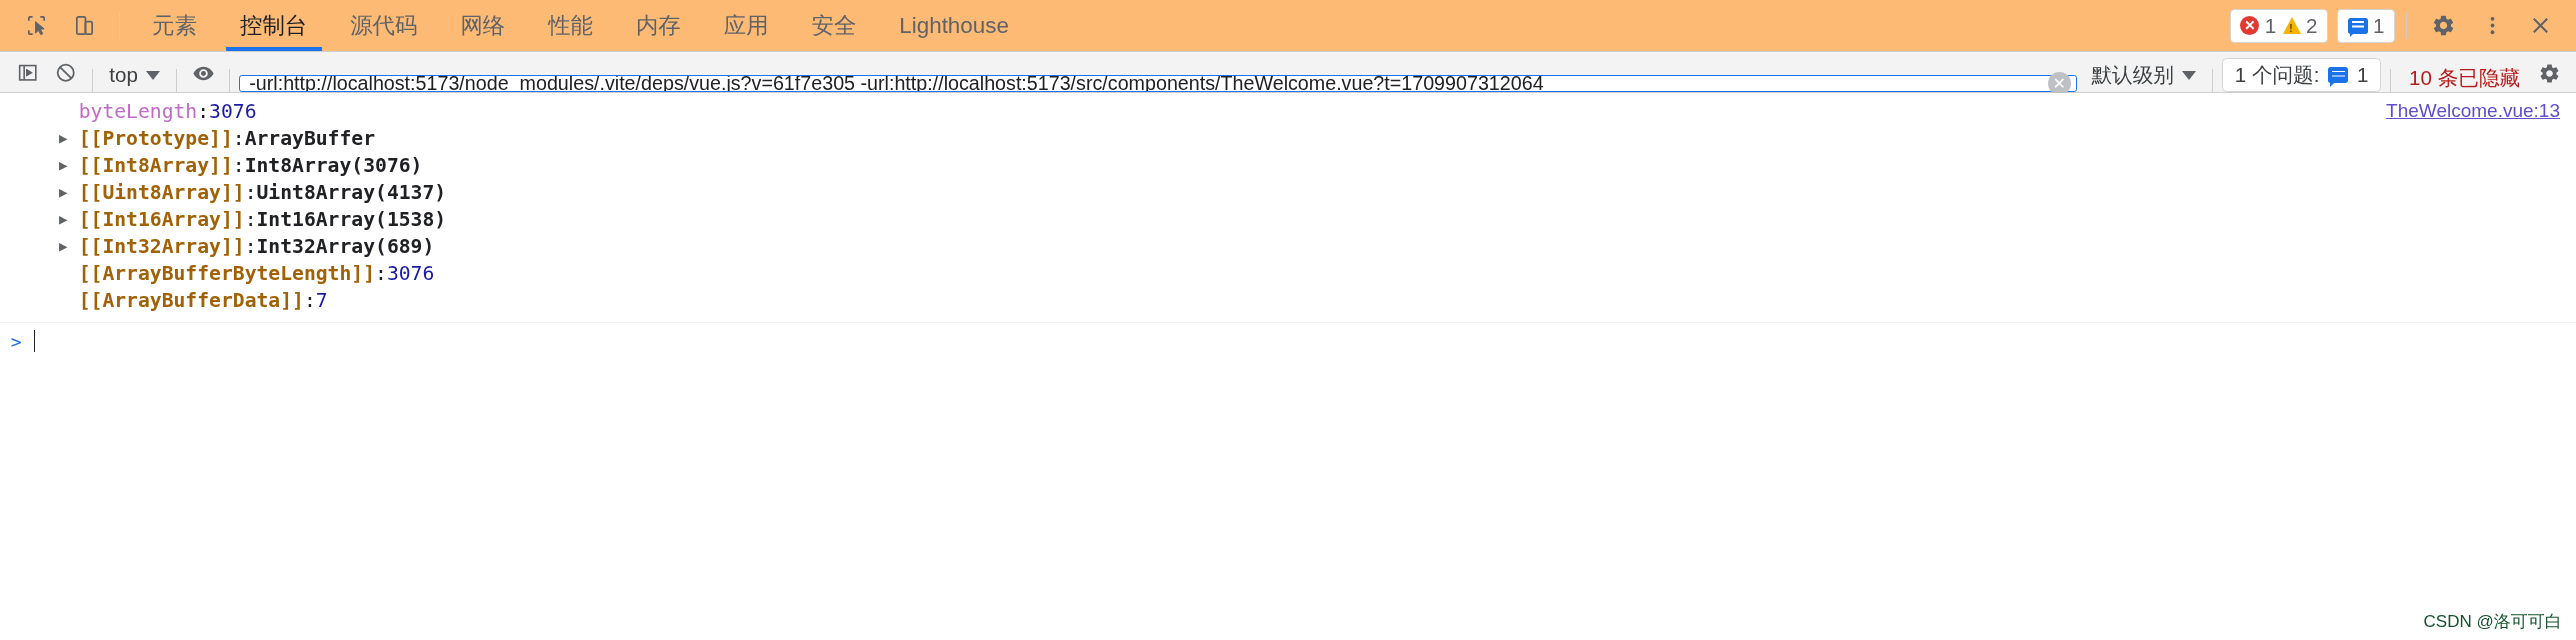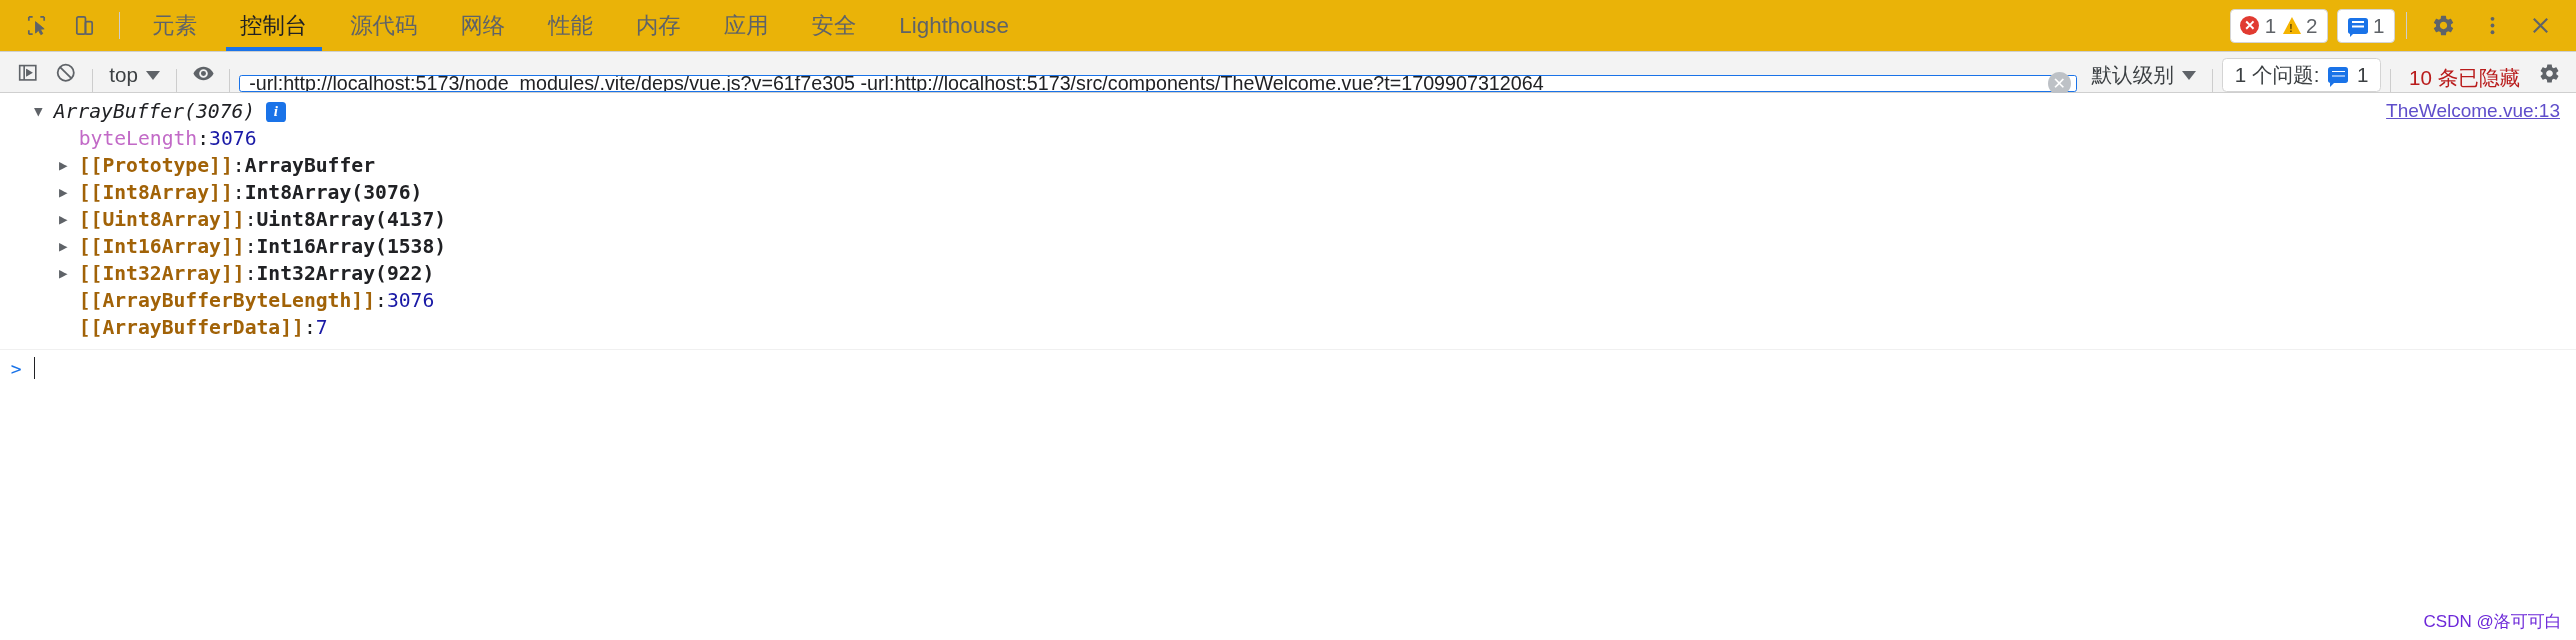--- a/index.html
+++ b/index.html
@@ -6,21 +6,21 @@
   html, body {
     width: 2576px; height: 640px;
     background: #ffffff;
     font-family: "Liberation Sans", sans-serif;
     overflow: hidden;
   }
 
   
   .tabbar {
     height: 52px;
-    background: #eab308;
+    background: #fdba74;
     border-bottom: 0.9px solid #cfcfcf;
     display: flex;
     align-items: center;
     padding: 0 7.2px 0 12.5px;
     position: relative;
   }
   .tb-icon {
     width: 48px; height: 48px;
     display: flex; align-items: center; justify-content: center;
     color: #5f6368;
@@ -283,21 +283,21 @@
   .caret {
     width: 1.8px;
     height: 21.5px;
     background: #202124;
   }
   .watermark {
     position: absolute;
     right: 14.3px;
     bottom: 7.2px;
     font-size: 17px;
-    color: #6d28d9;
+    color: #14532d;
   }
 </style>
 </head>
 <body>
 
 <div class="tabbar">
   <div class="tb-icon">
     <svg width="23" height="23" viewBox="0 0 24 24" fill="none" stroke="currentColor" stroke-width="1.8">
       <path d="M4 3 H8 M4 3 V7 M20 3 H16 M20 3 V7 M4 21 H8 M4 21 V17"></path>
       <path d="M11 8 L11 20 L14 17 L16.5 21.5 L18.5 20.5 L16 16 L20 15.5 Z" fill="currentColor" stroke="currentColor" stroke-width="1"></path>
@@ -429,25 +429,20 @@
     </svg>
   </div>
 </div>
 
 <div class="console-body">
 
   <div class="message-group">
     <a class="src-link">TheWelcome.vue:13</a>
 
     <div class="obj-tree">
-      <div class="row">
-        <span class="arrow open"></span>
-        <span class="obj-title">ArrayBuffer(3076)</span>
-        <span class="info-badge">i</span>
-      </div>
 
       <div class="row indent-1">
         <span class="arrow blank"></span>
         <span class="prop-name">byteLength</span>
         <span class="punct">: </span>
         <span class="val-number">3076</span>
       </div>
 
       <div class="row indent-1">
         <span class="arrow closed"></span>
@@ -474,21 +469,21 @@
         <span class="arrow closed"></span>
         <span class="prop-internal">[[Int16Array]]</span>
         <span class="punct">: </span>
         <span class="val-object">Int16Array(1538)</span>
       </div>
 
       <div class="row indent-1">
         <span class="arrow closed"></span>
         <span class="prop-internal">[[Int32Array]]</span>
         <span class="punct">: </span>
-        <span class="val-object">Int32Array(922)</span>
+        <span class="val-object">Int32Array(689)</span>
       </div>
 
       <div class="row indent-1">
         <span class="arrow blank"></span>
         <span class="prop-internal">[[ArrayBufferByteLength]]</span>
         <span class="punct">: </span>
         <span class="val-number">3076</span>
       </div>
 
       <div class="row indent-1">

